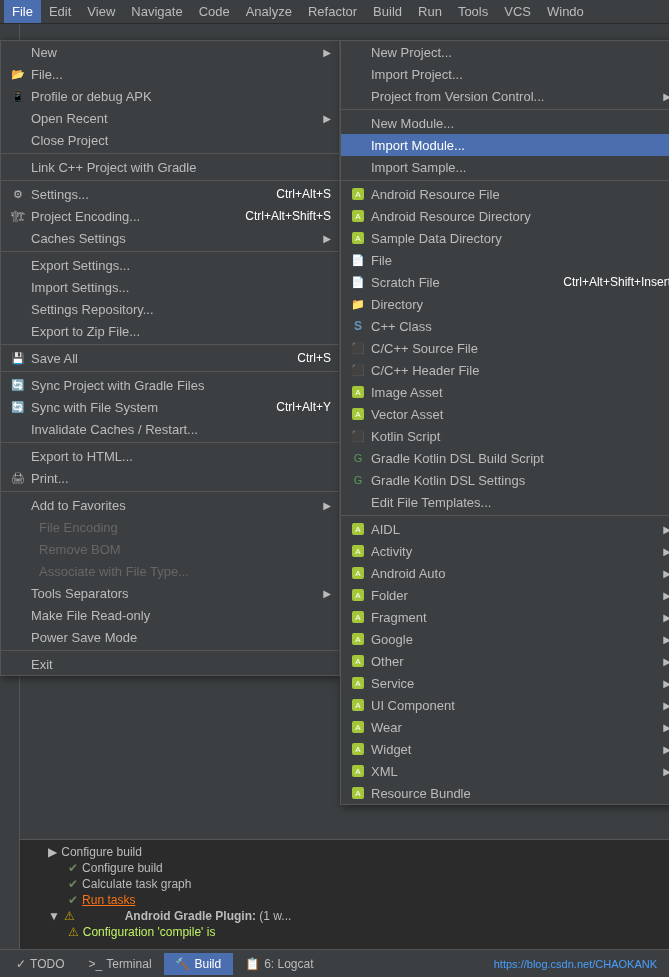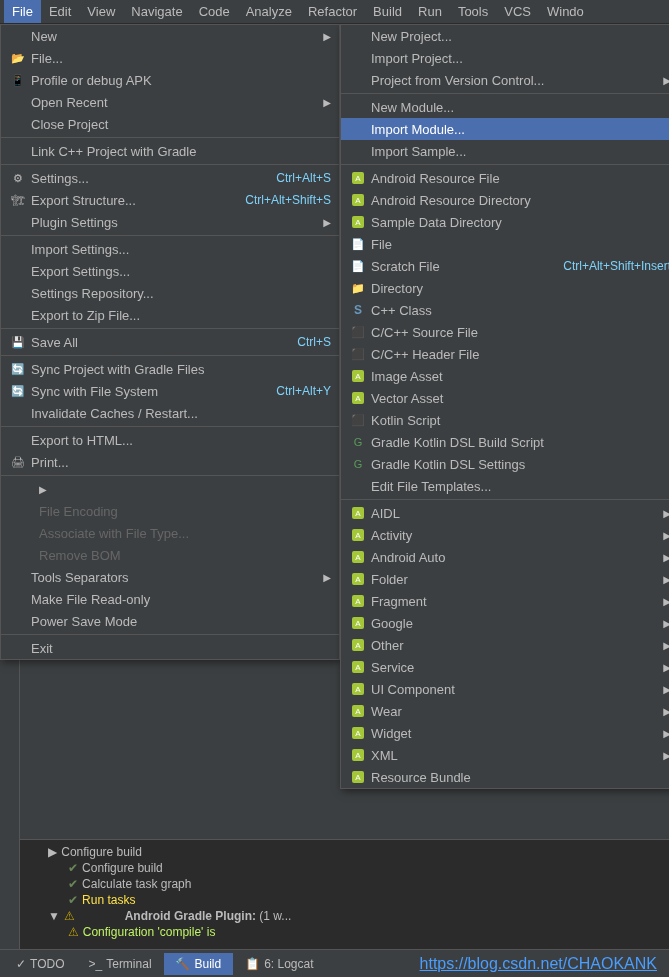--- a/index.html
+++ b/index.html
@@ -38,21 +38,21 @@
       background: #4b6eaf;
       color: #ffffff;
     }
     .menu-bar-item.active {
       background: #4b6eaf;
     }
 
     
     .dropdown-overlay {
       position: absolute;
-      top: 24px;
+      top: 40px;
       left: 0;
       z-index: 999;
       display: flex;
     }
 
     
     .dropdown-menu {
       background: #3c3f41;
       border: 1px solid #555555;
       min-width: 340px;
@@ -91,21 +91,21 @@
     }
     .menu-item-separator {
       height: 1px;
       background: #555555;
       margin: 2px 0;
     }
     .menu-item-label {
       flex: 1;
     }
     .menu-item-shortcut {
-      color: #7dd3fc;
+      color: #ffffff;
       font-size: 12px;
       margin-left: 20px;
     }
     .menu-item-arrow {
       margin-left: 8px;
       font-size: 10px;
     }
     .menu-item-icon {
       width: 18px;
       margin-right: 4px;
@@ -157,23 +157,22 @@
       gap: 4px;
     }
     .status-tab.active {
       background: #4b6eaf;
       color: #ffffff;
     }
 
     .status-right {
       margin-left: auto;
       color: #4a9eff;
-      font-size: 16px;
+      font-size: 11px;
       padding-right: 8px;
-      text-decoration: underline;
       cursor: pointer;
     }
 
     
     .layout-captures {
       position: absolute;
       left: 0;
       top: 0;
       bottom: 28px;
       width: 20px;
@@ -274,40 +273,40 @@
     <div class="menu-item-separator"></div>
 
     <div class="menu-item">
       <span class="menu-item-icon">⚙</span>
       <span class="menu-item-label">Settings...</span>
       <span class="menu-item-shortcut">Ctrl+Alt+S</span>
     </div>
 
     <div class="menu-item">
       <span class="menu-item-icon">🏗</span>
-      <span class="menu-item-label">Export Structure...</span>
+      <span class="menu-item-label">Project Encoding...</span>
       <span class="menu-item-shortcut">Ctrl+Alt+Shift+S</span>
     </div>
 
     <div class="menu-item">
       <span class="menu-item-icon"></span>
-      <span class="menu-item-label">Plugin Settings</span>
-      <span class="menu-item-arrow">▶</span>
-    </div>
-
-    <div class="menu-item-separator"></div>
+      <span class="menu-item-label">Caches Settings</span>
+      <span class="menu-item-arrow">▶</span>
+    </div>
+
+    <div class="menu-item-separator"></div>
+
+    <div class="menu-item">
+      <span class="menu-item-icon"></span>
+      <span class="menu-item-label">Export Settings...</span>
+    </div>
 
     <div class="menu-item">
       <span class="menu-item-icon"></span>
       <span class="menu-item-label">Import Settings...</span>
-    </div>
-
-    <div class="menu-item">
-      <span class="menu-item-icon"></span>
-      <span class="menu-item-label">Export Settings...</span>
     </div>
 
     <div class="menu-item">
       <span class="menu-item-icon"></span>
       <span class="menu-item-label">Settings Repository...</span>
     </div>
 
     <div class="menu-item">
       <span class="menu-item-icon"></span>
       <span class="menu-item-label">Export to Zip File...</span>
@@ -348,36 +347,37 @@
 
     <div class="menu-item">
       <span class="menu-item-icon">🖨</span>
       <span class="menu-item-label">Print...</span>
     </div>
 
     <div class="menu-item-separator"></div>
 
     <div class="menu-item">
       <span class="menu-item-icon"></span>
+      <span class="menu-item-label">Add to Favorites</span>
       <span class="menu-item-arrow">▶</span>
     </div>
 
     <div class="menu-item disabled">
       <span class="menu-item-icon"></span>
       <span class="menu-item-label">File Encoding</span>
     </div>
 
     <div class="menu-item disabled">
       <span class="menu-item-icon"></span>
+      <span class="menu-item-label">Remove BOM</span>
+    </div>
+
+    <div class="menu-item disabled">
+      <span class="menu-item-icon"></span>
       <span class="menu-item-label">Associate with File Type...</span>
-    </div>
-
-    <div class="menu-item disabled">
-      <span class="menu-item-icon"></span>
-      <span class="menu-item-label">Remove BOM</span>
     </div>
 
     <div class="menu-item">
       <span class="menu-item-icon"></span>
       <span class="menu-item-label">Tools Separators</span>
       <span class="menu-item-arrow">▶</span>
     </div>
 
     <div class="menu-item">
       <span class="menu-item-icon"></span>
@@ -701,21 +701,21 @@
       <span style="color:#bbbbbb;">Configure build</span>
     </div>
 
     <div class="build-row indent2">
       <span style="color:#6a8759; margin-right:4px;">✔</span>
       <span style="color:#bbbbbb;text-align:center;">Calculate task graph</span>
     </div>
 
     <div class="build-row indent2">
       <span style="color:#6a8759; margin-right:4px;">✔</span>
-      <span style="color:#fde047;">Run tasks</span>
+      <span style="color:#f97316;text-decoration:underline;">Run tasks</span>
     </div>
 
     <div class="build-row indent1">
       <span style="color:#bbbbbb; margin-right:4px;">▼</span>
       <span style="color:#c8a800; margin-right:4px;">⚠</span>
       <span style="color:#bbbbbb;margin-left:46px;"><b>Android Gradle Plugin:</b> (1 w...</span>
     </div>
 
     <div class="build-row indent2">
       <span style="color:#c8a800; margin-right:4px;">⚠</span>

